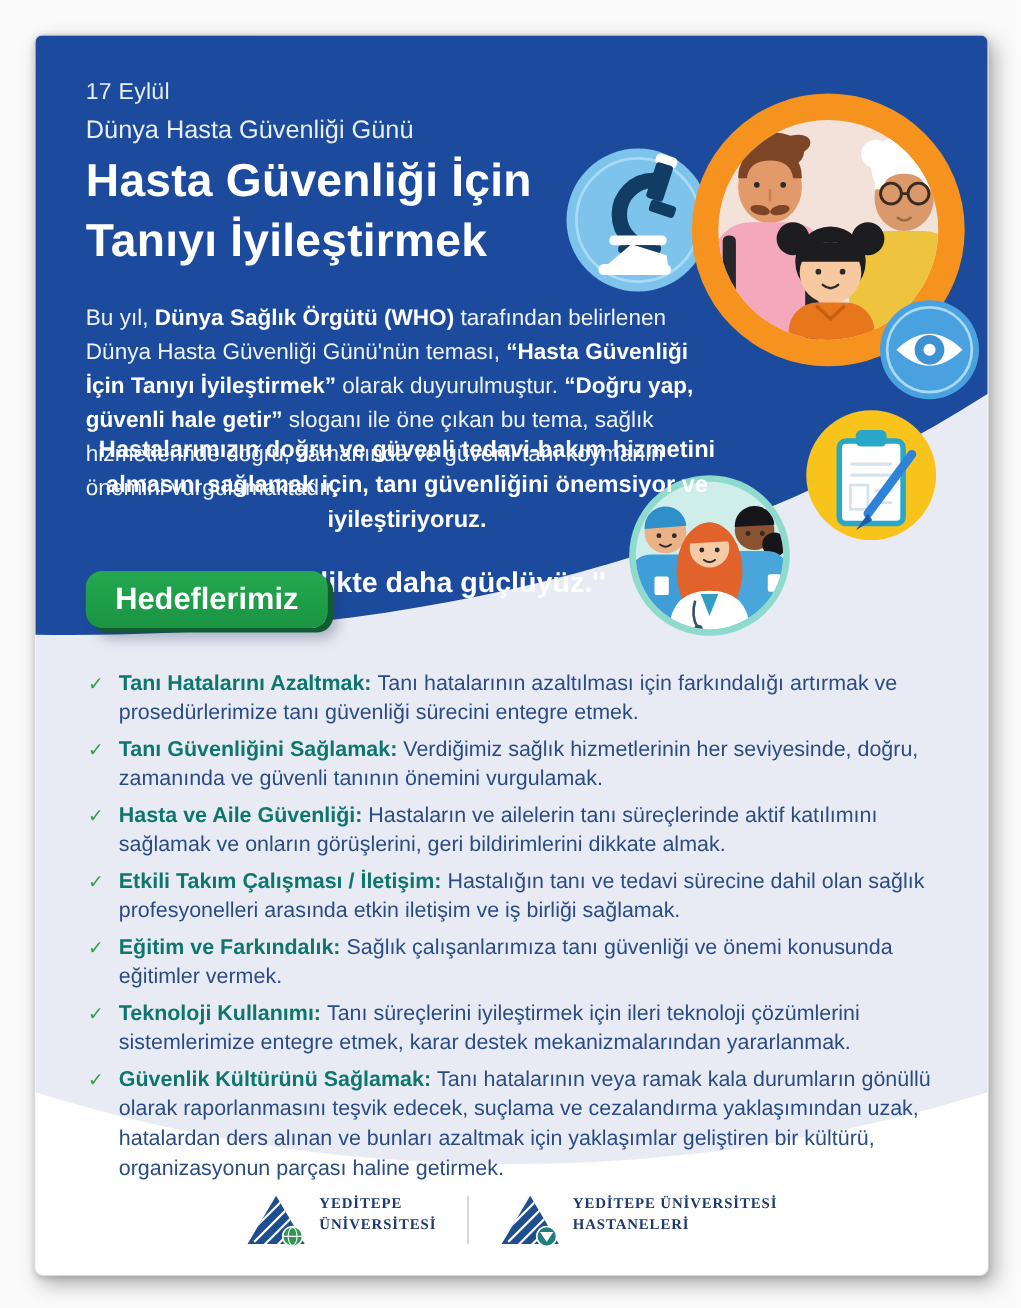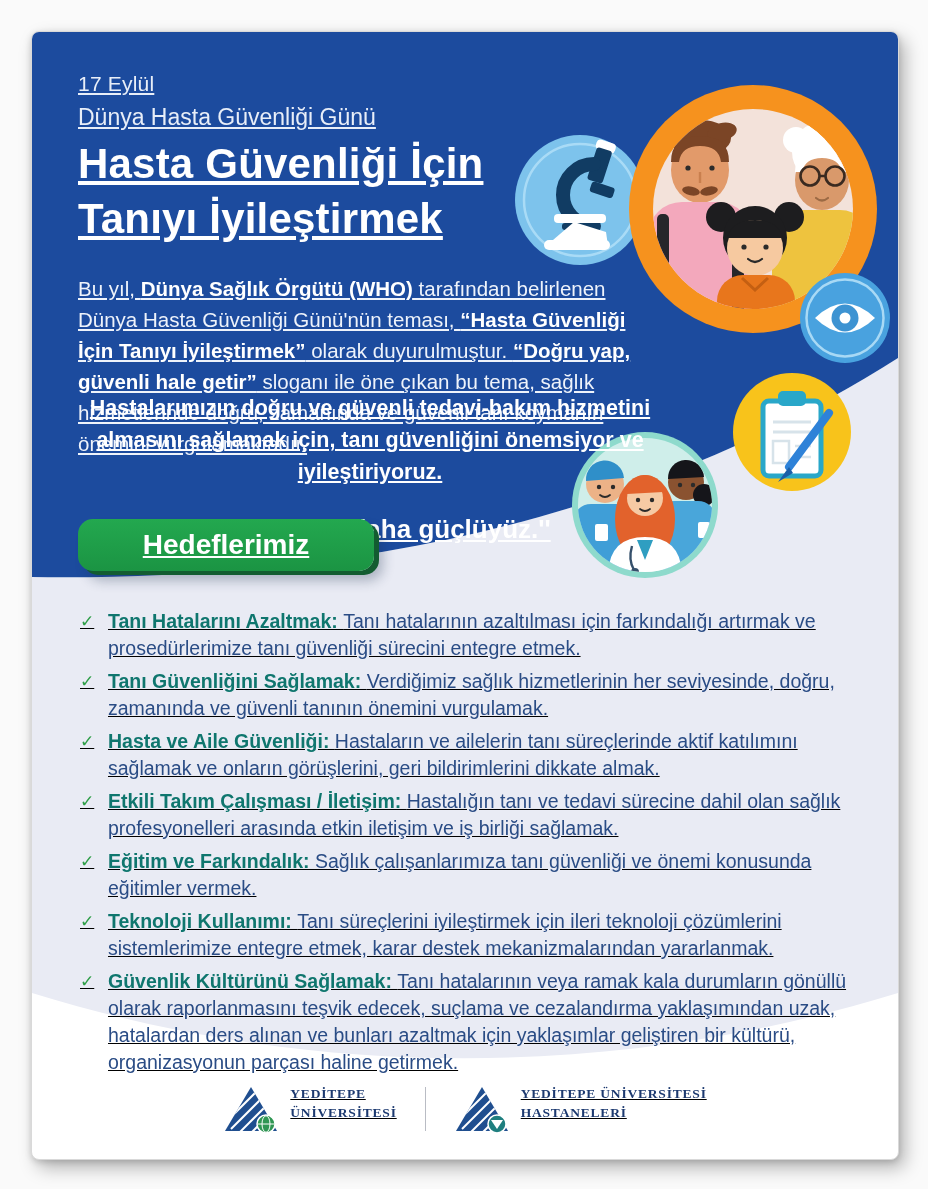--- a/index.html
+++ b/index.html
@@ -10,35 +10,35 @@
     overflow:hidden;
   }
   .stage{position:relative;width:928px;height:1189px;}
   .card{
     position:absolute;left:31px;top:31px;width:866px;height:1127px;
     background:#ffffff;border-radius:8px;overflow:hidden;
     border:1px solid #d9d9d9;
     box-shadow:6px 8px 18px rgba(0,0,0,.28), 0 2px 6px rgba(0,0,0,.15);
   }
   .bg-svg{position:absolute;left:0;top:0;width:866px;height:1127px;display:block;}
-  .abs{position:absolute;text-decoration:underline;}
+  .abs{position:absolute;}
 
   
   .hdr-date{left:46px;top:40px;font-size:21px;color:#e8eef8;letter-spacing:.2px;}
   .hdr-sub{left:46px;top:72px;font-size:23px;color:#e8eef8;}
   .hdr-title{left:46px;top:104px;font-size:42px;line-height:55px;font-weight:700;color:#ffffff;letter-spacing:.2px;}
   .intro{left:46px;top:220px;width:575px;font-size:20.5px;line-height:31px;color:#eef3fb;}
   .intro b{color:#ffffff;}
   .mission{left:28px;top:360px;width:620px;text-align:center;font-weight:700;
            font-size:21.5px;line-height:32px;color:#ffffff;}
   .mission .quote{margin-top:24px;font-size:26px;line-height:34px;}
 
   
   .goals-btn{
-    left:46px;top:487px;width:296px;height:52px;border-radius:15px;
+    left:46px;top:487px;width:220px;height:52px;border-radius:15px;
     background:linear-gradient(180deg,#23a84f 0%,#1b9443 100%);
     color:#ffffff;font-size:28px;font-weight:700;
     display:flex;align-items:center;justify-content:center;
     border:none;cursor:pointer;
     box-shadow:5px 4px 0 #135c31, 9px 10px 12px rgba(30,50,80,.30);
     font-family:inherit;
   }
   .goals-list{left:48px;top:576px;width:792px;}
   .goal{display:flex;gap:10px;margin-bottom:6px;}
   .chk{flex:0 0 18px;color:#2f9e48;font-weight:700;font-size:17px;line-height:27px;}

